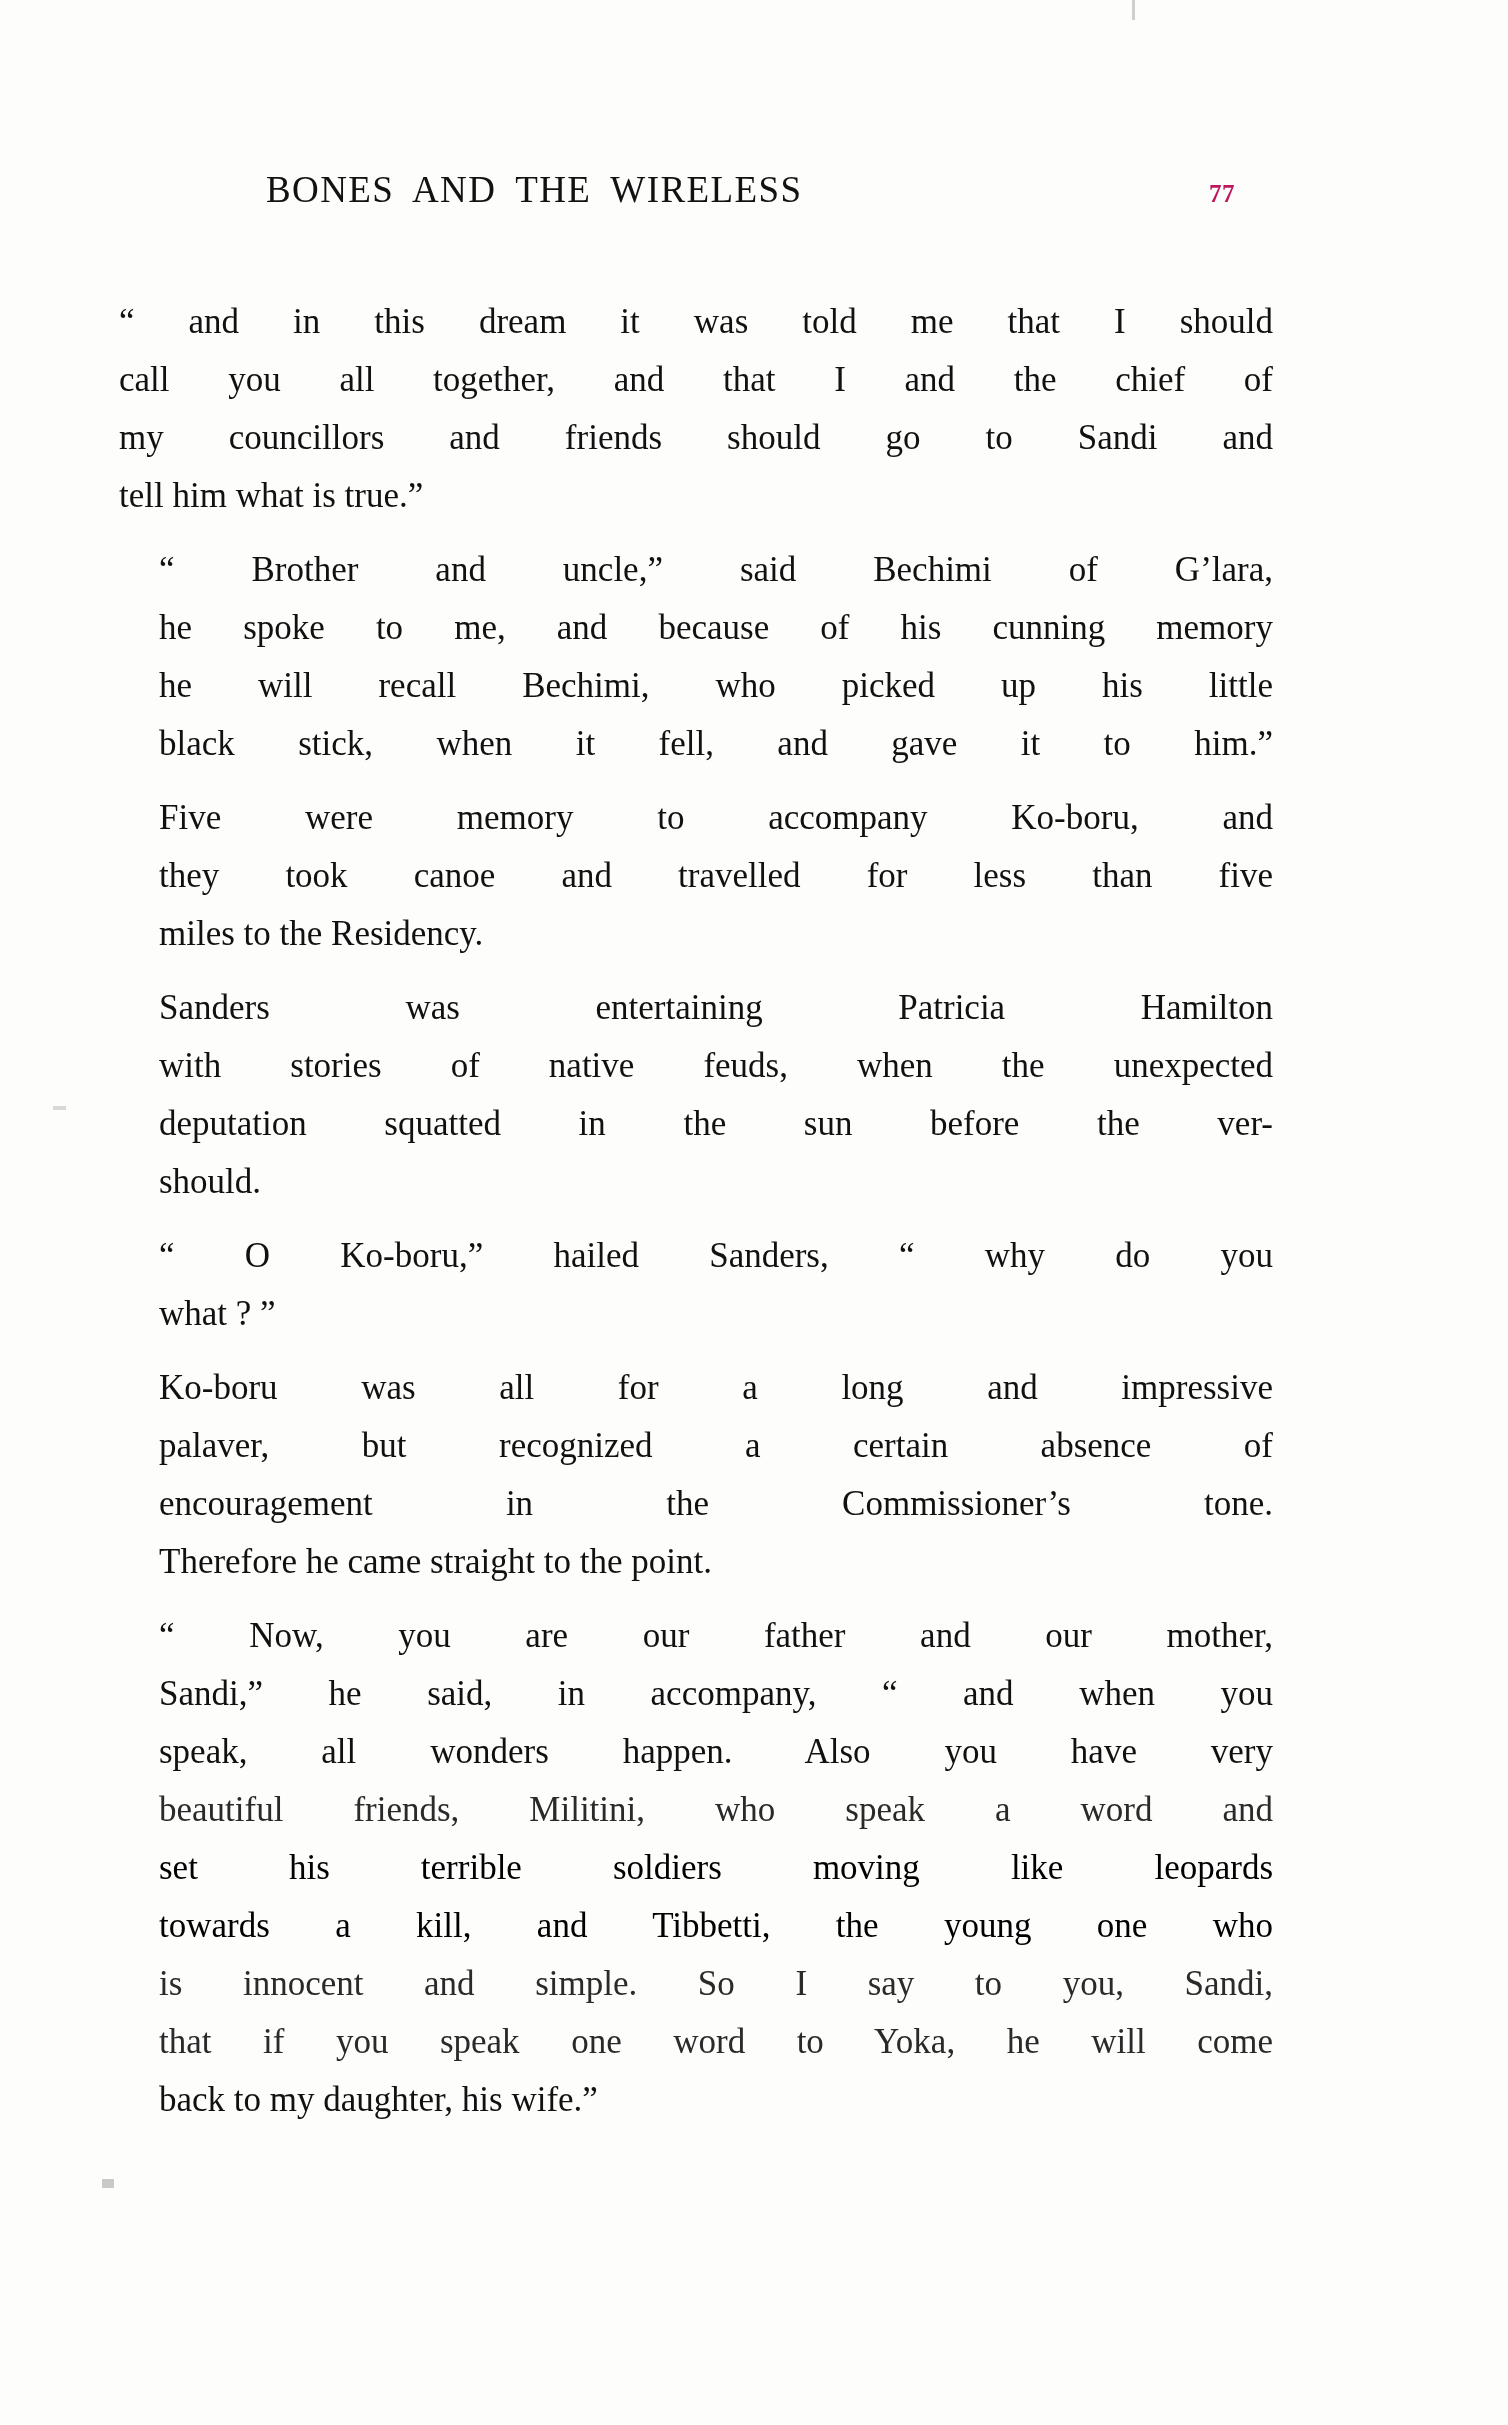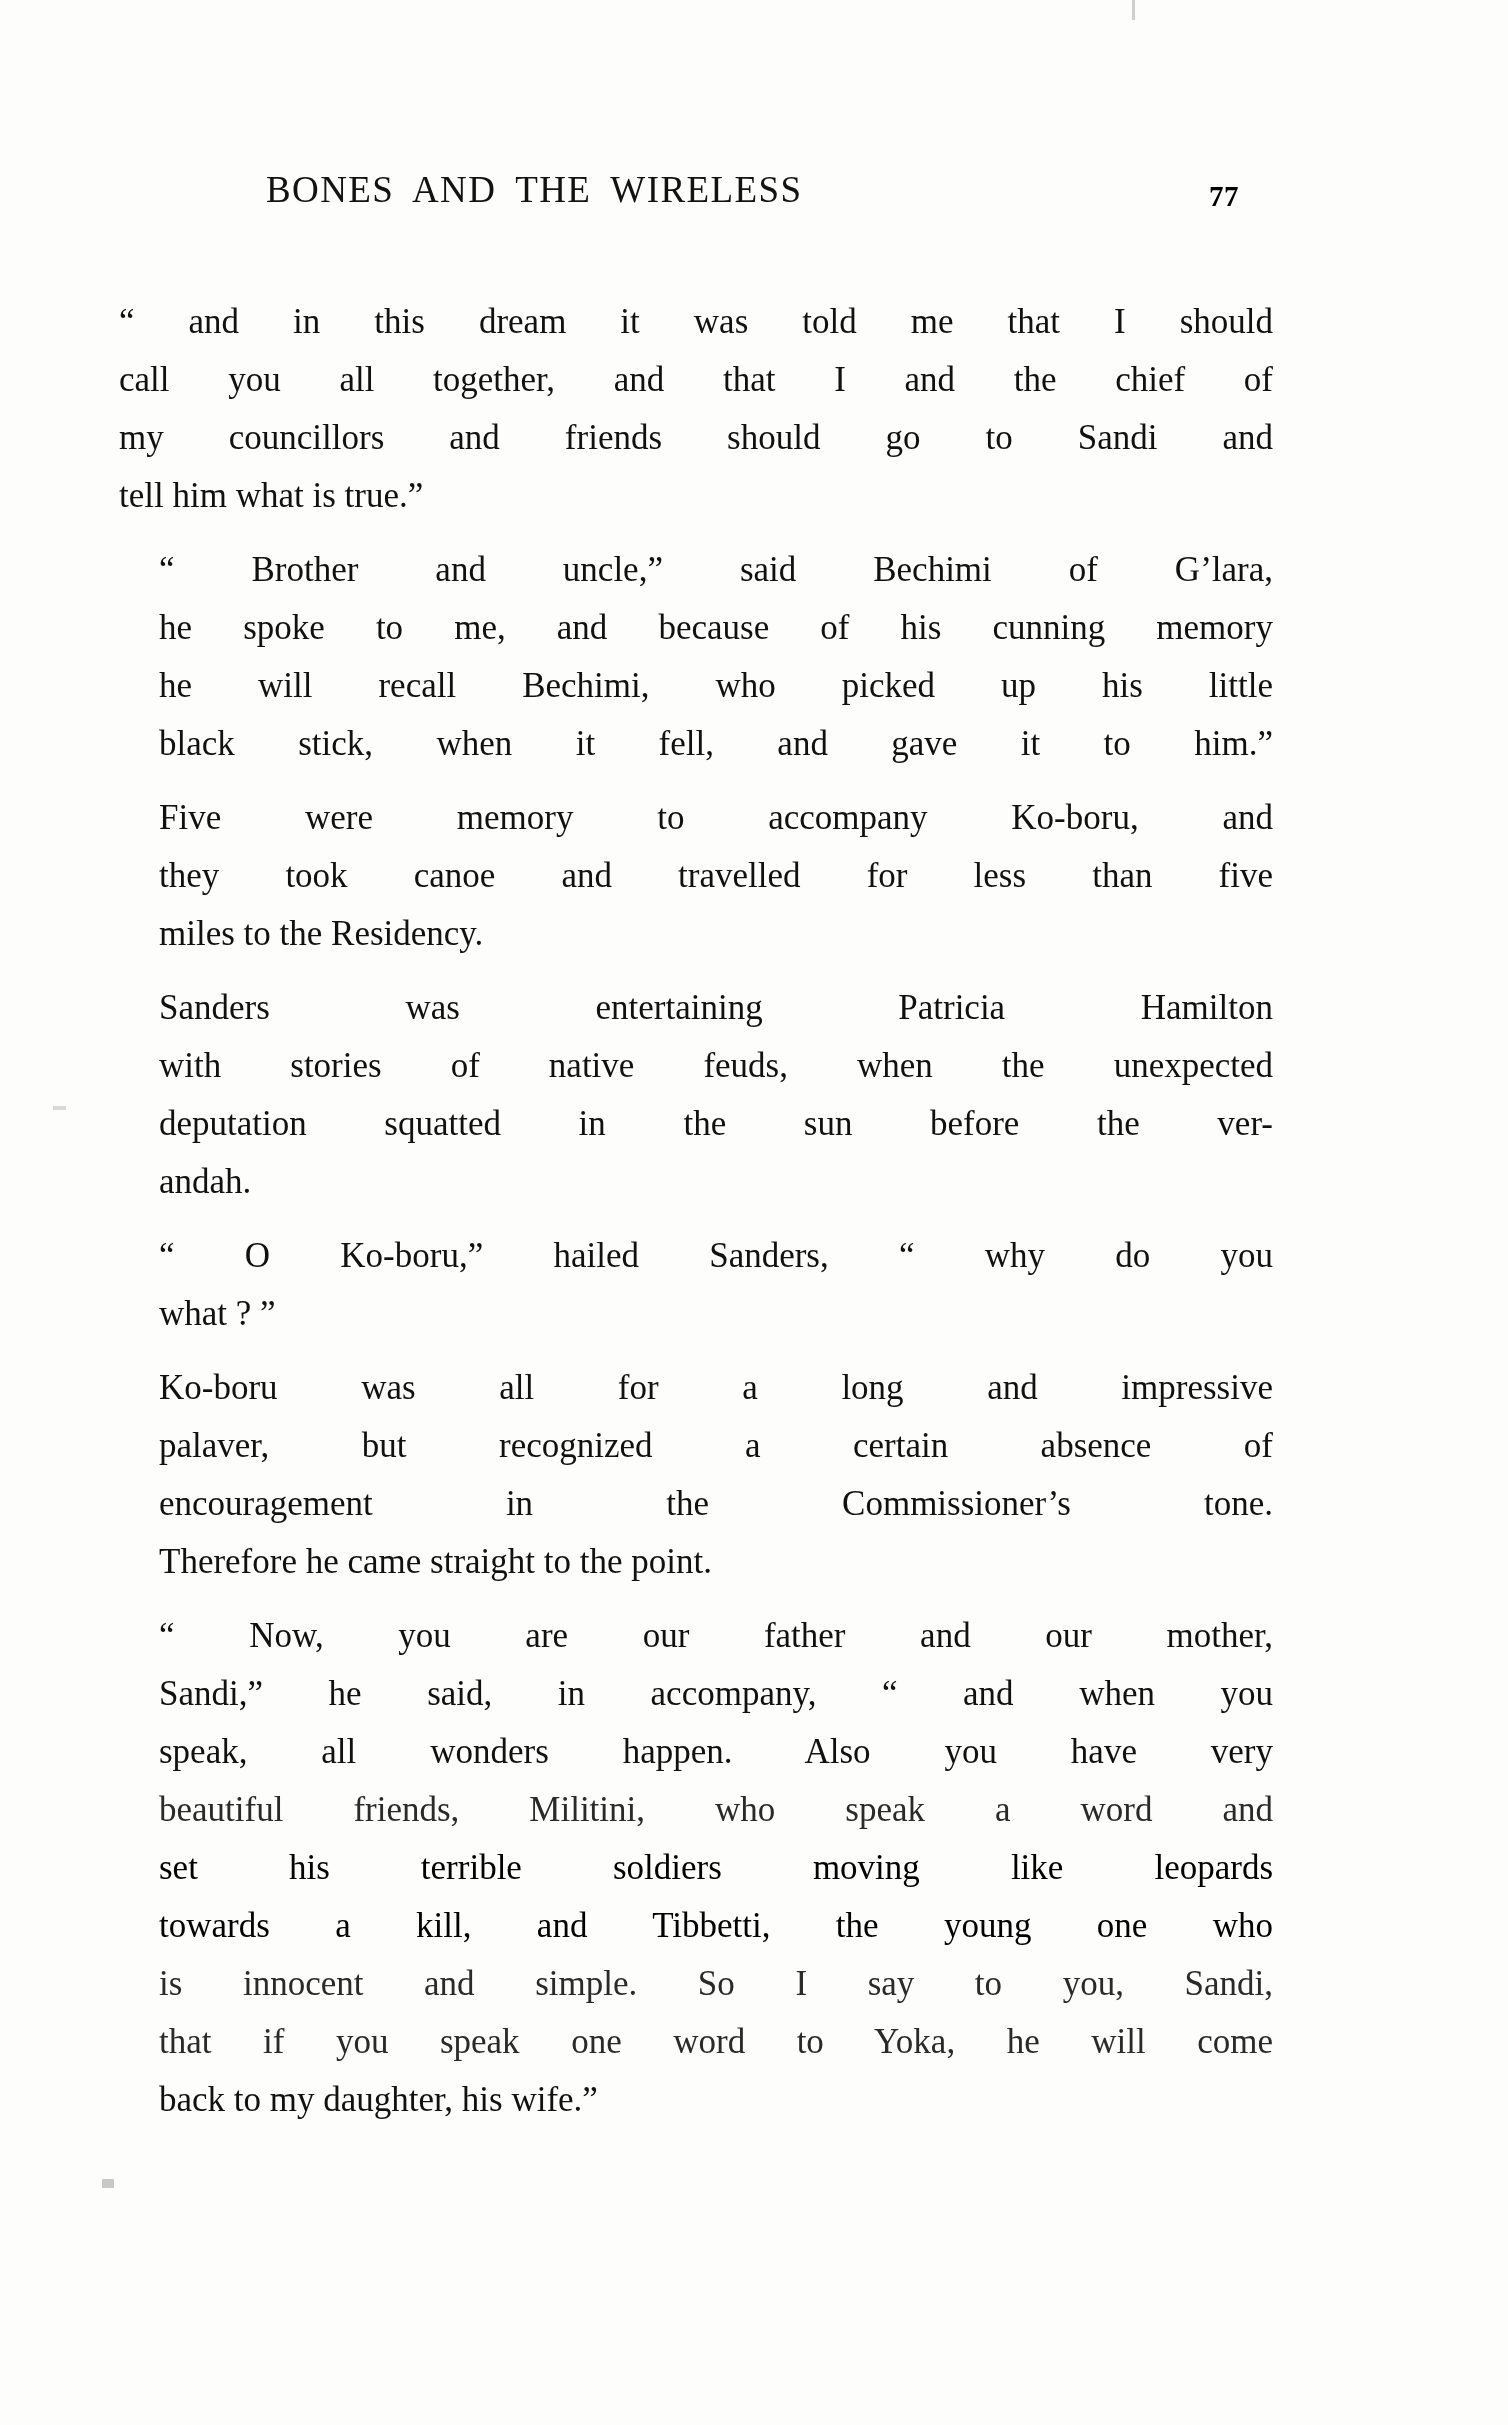--- a/index.html
+++ b/index.html
@@ -50,23 +50,23 @@
     letter-spacing: 1.4px;
     word-spacing: 9px;
     font-weight: 400;
     color: #121212;
     white-space: nowrap;
   }
   .folio {
     position: absolute;
     left: 1209px;
     top: 11.8px;
-    font-size: 29px;
+    font-size: 25px;
     font-weight: 700;
-    color: #000000;
+    color: #be185d;
     letter-spacing: 0.5px;
   }
   .body-block {
     position: absolute;
     left: 103px;
     top: 277px;
     width: 1186px;
   }
   p.para {
     margin: 16px;
@@ -135,21 +135,21 @@
     <p class="para indent">
       <span class="line just">Five were memory to accompany Ko-boru, and</span>
       <span class="line just">they took canoe and travelled for less than five</span>
       <span class="line">miles to the Residency.</span>
     </p>
 
     <p class="para indent">
       <span class="line just">Sanders was entertaining Patricia Hamilton</span>
       <span class="line just">with stories of native feuds, when the unexpected</span>
       <span class="line just">deputation squatted in the sun before the ver-</span>
-      <span class="line">andah.</span>
+      <span class="line">should.</span>
     </p>
 
     <p class="para indent">
       <span class="line just">“ O Ko-boru,” hailed Sanders, “ why do you</span>
       <span class="line">what ? ”</span>
     </p>
 
     <p class="para indent">
       <span class="line just">Ko-boru was all for a long and impressive</span>
       <span class="line just">palaver, but recognized a certain absence of</span>

